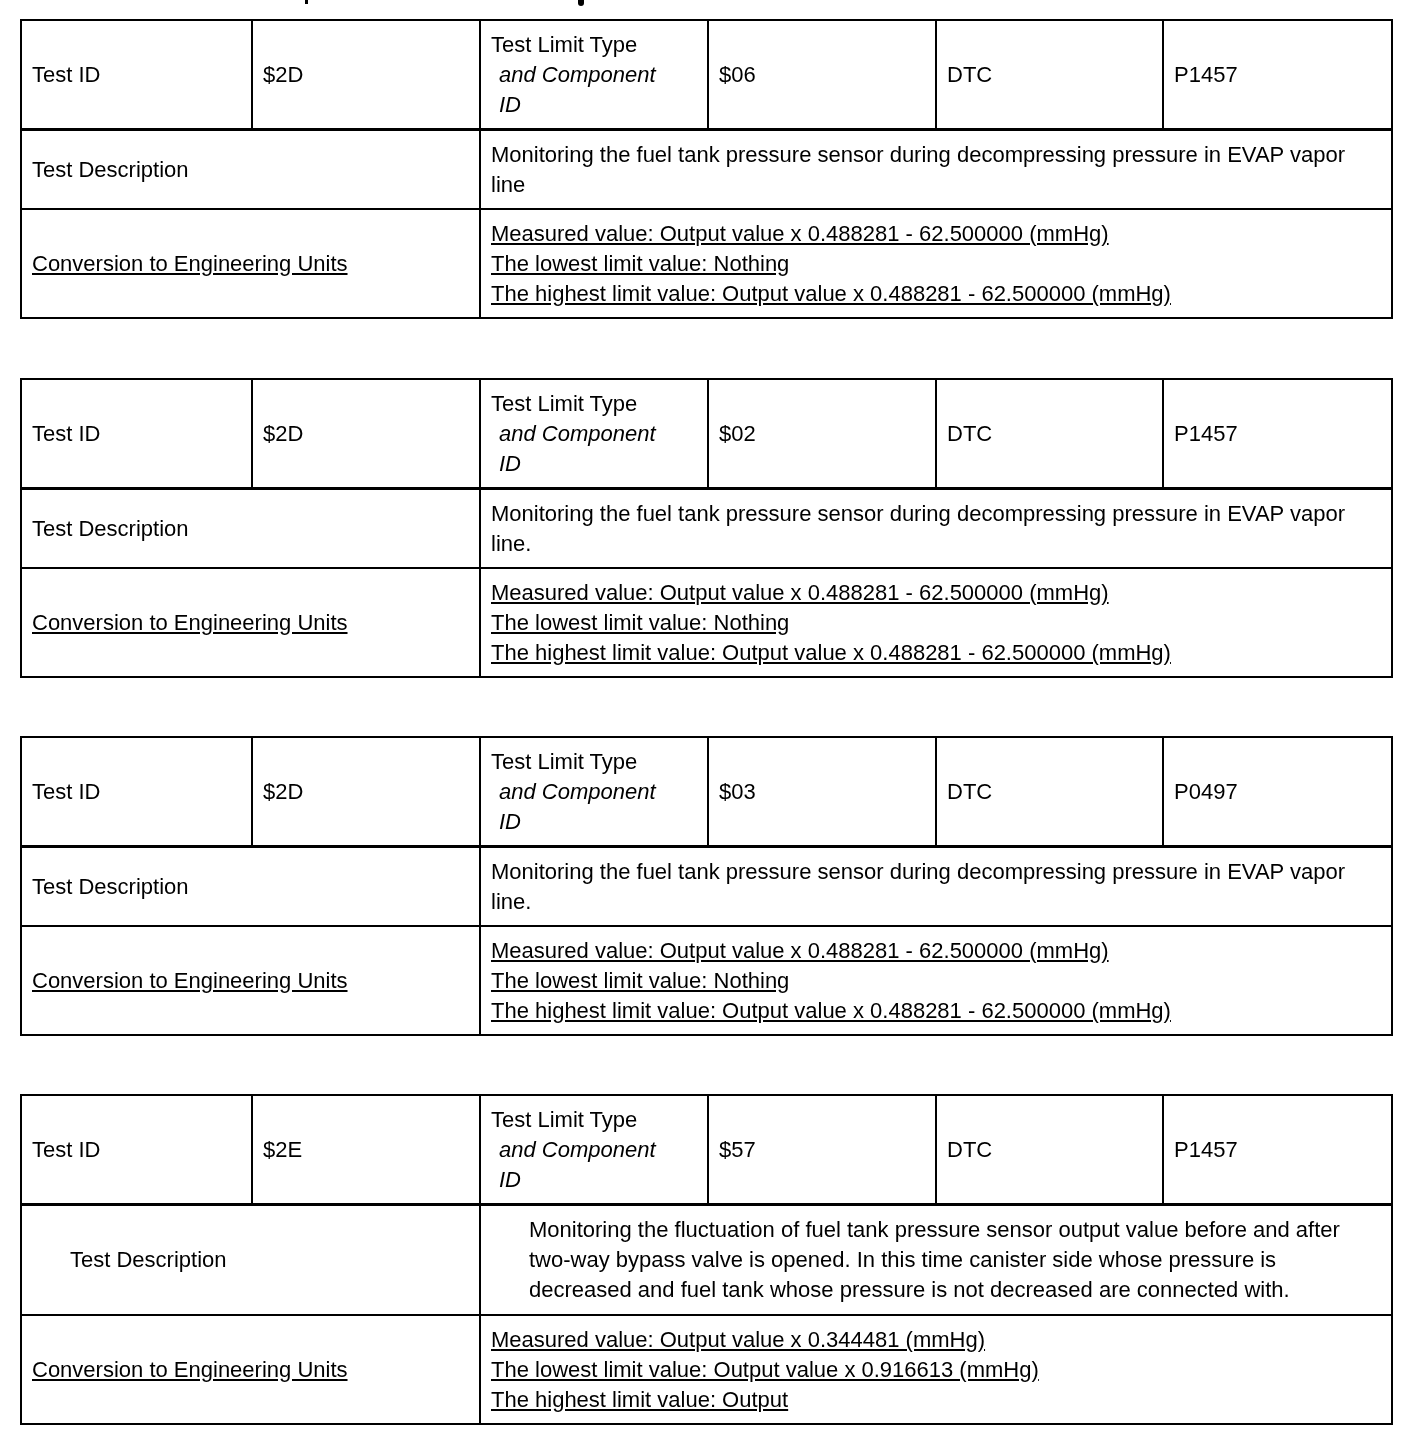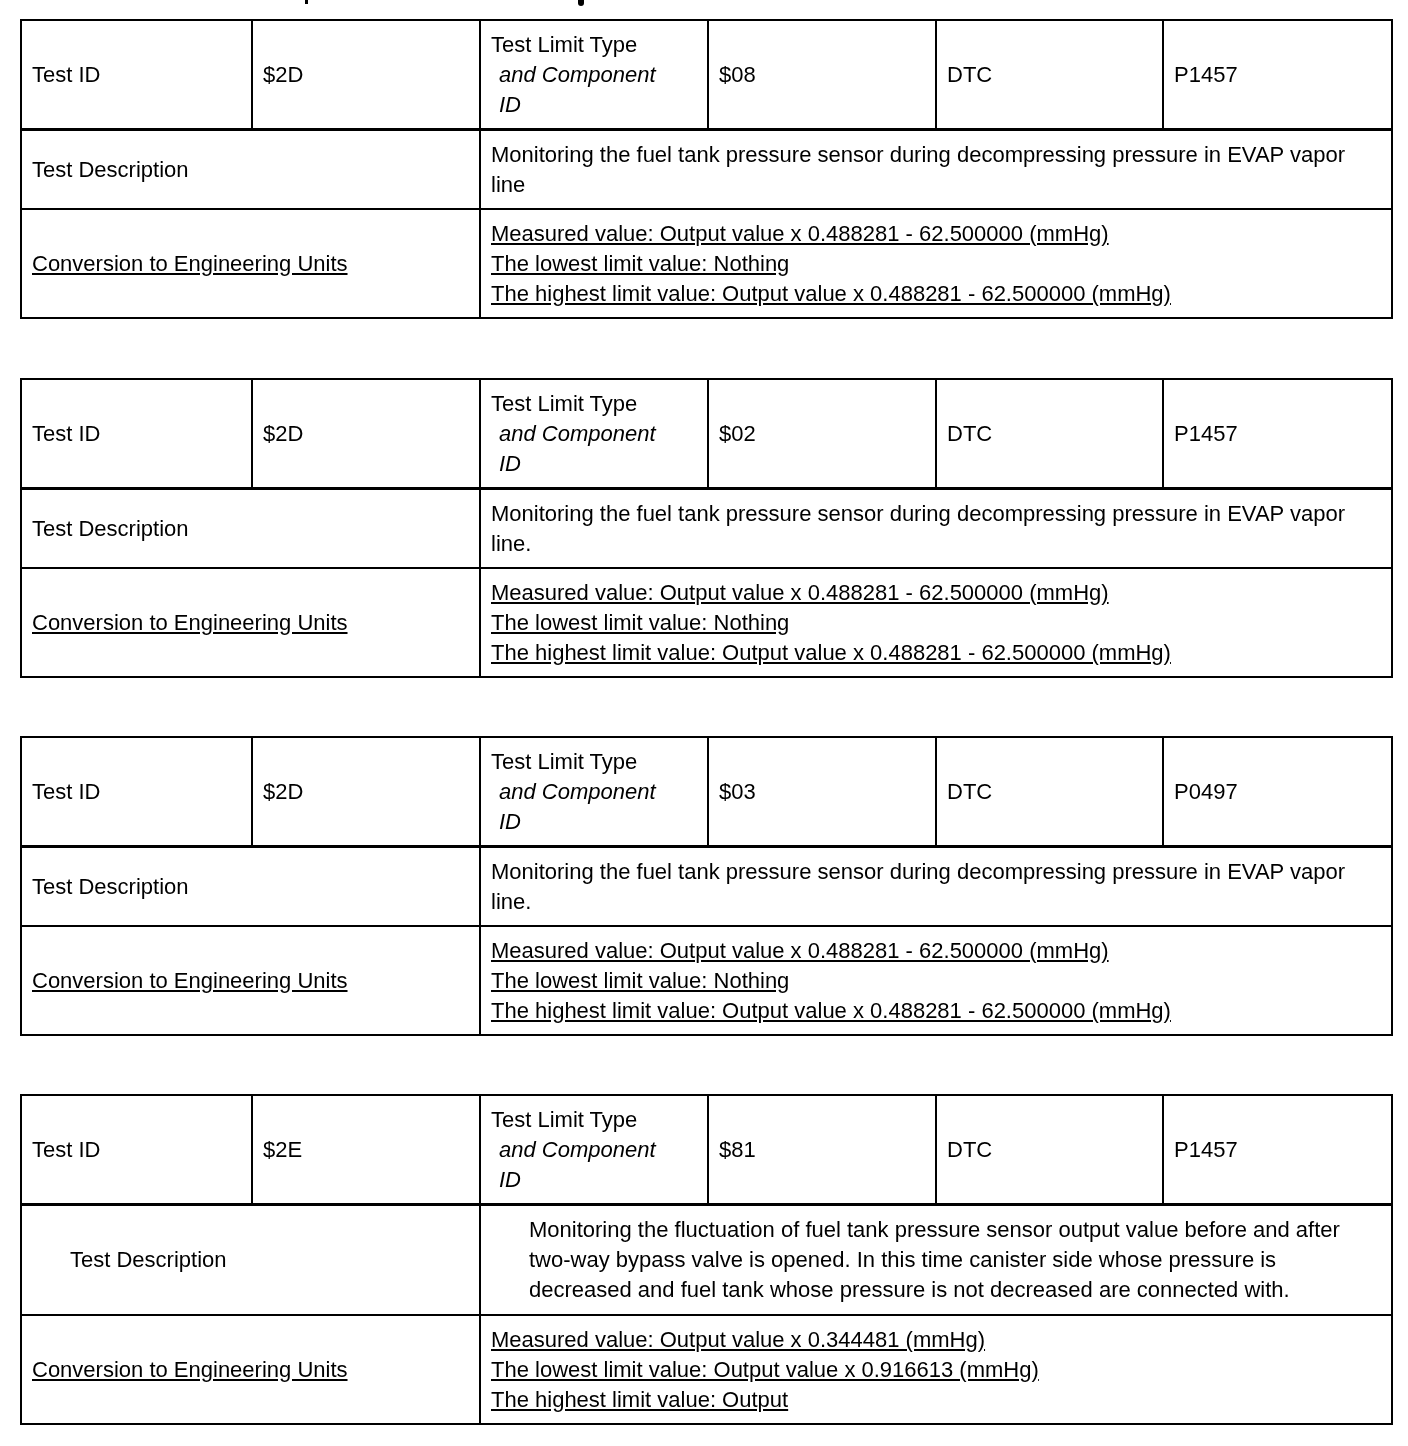--- a/index.html
+++ b/index.html
@@ -81,21 +81,21 @@
       <col style="width:228px">
     <col style="width:228px">
       <col style="width:227px">
       <col style="width:229px">
   </colgroup>
   <tbody>
       <tr class="head-row">
     <td>Test ID</td>
     <td>$2D</td>
     <td class="limit-label"><span>Test Limit Type</span><br><span class="indent">and Component</span><br><span class="indent">ID</span></td>
-    <td>$08</td>
+    <td>$06</td>
     <td>DTC</td>
     <td>P1457</td>
   </tr>
   <tr class="desc-row">
     <td colspan="2">Test Description</td>
     <td colspan="4">Monitoring the fuel tank pressure sensor during decompressing pressure in EVAP vapor line</td>
   </tr>
   <tr class="conv-row">
     <td colspan="2">Conversion to Engineering Units</td>
     <td colspan="4"><span>Measured value: Output value x 0.488281 - 62.500000 (mmHg)</span><br><span>The lowest limit value: Nothing</span><br><span>The highest limit value: Output value x 0.488281 - 62.500000 (mmHg)</span></td>
@@ -168,21 +168,21 @@
       <col style="width:228px">
     <col style="width:228px">
       <col style="width:227px">
       <col style="width:229px">
   </colgroup>
   <tbody>
       <tr class="head-row">
     <td>Test ID</td>
     <td>$2E</td>
     <td class="limit-label"><span>Test Limit Type</span><br><span class="indent">and Component</span><br><span class="indent">ID</span></td>
-    <td>$81</td>
+    <td>$57</td>
     <td>DTC</td>
     <td>P1457</td>
   </tr>
   <tr class="desc-row tall">
     <td colspan="2">Test Description</td>
     <td colspan="4">Monitoring the fluctuation of fuel tank pressure sensor output value before and after two-way bypass valve is opened. In this time canister side whose pressure is decreased and fuel tank whose pressure is not decreased are connected with.</td>
   </tr>
   <tr class="conv-row">
     <td colspan="2">Conversion to Engineering Units</td>
     <td colspan="4"><span>Measured value: Output value x 0.344481 (mmHg)</span><br><span>The lowest limit value: Output value x 0.916613 (mmHg)</span><br><span>The highest limit value: Output</span></td>

